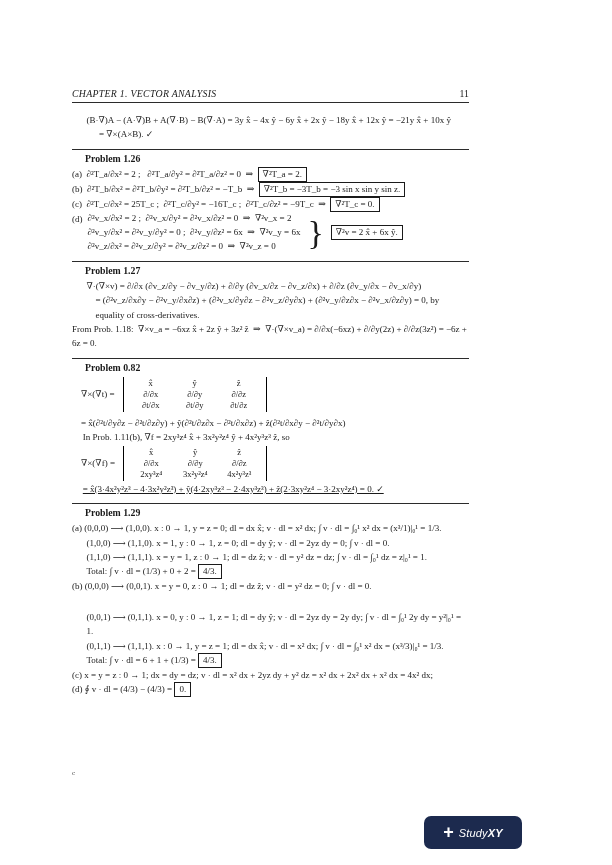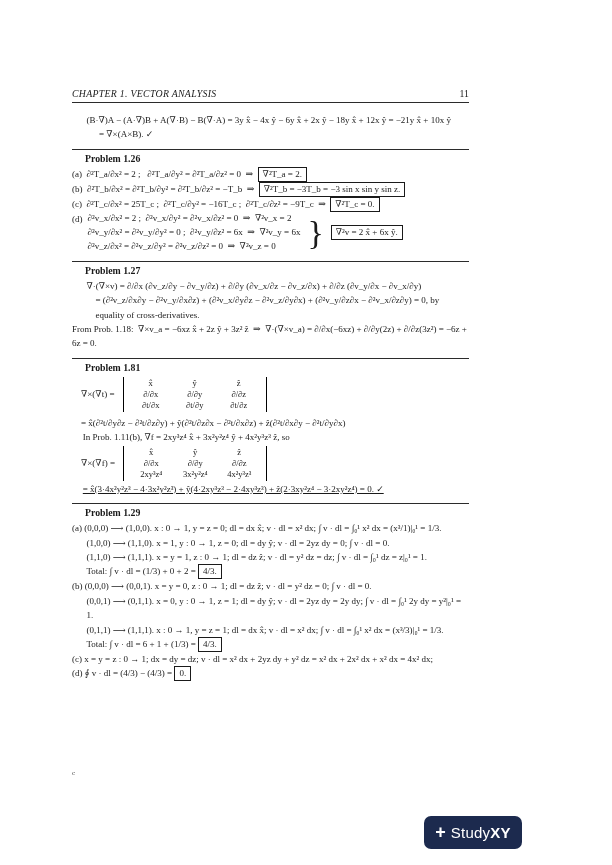--- a/index.html
+++ b/index.html
@@ -109,21 +109,21 @@
     justify-content: center;
     gap: 5px;
     font-family: "Liberation Sans", sans-serif;
   }
   .brand-plus {
     font-size: 18px;
     font-weight: bold;
     line-height: 1;
     transform: translateY(-1px);
   }
-  .brand-name { font-size: 15px; letter-spacing: 0.2px; }
+  .brand-name { font-size: 11px; letter-spacing: 0.2px; font-style: italic; }
   .brand-name b { font-weight: 700; }
 </style>
 </head>
 <body>
 
 <div class="page">
 
   <div class="header">
     <span class="chapter">CHAPTER 1. VECTOR ANALYSIS</span>
     <span class="pagenum">11</span>
@@ -142,34 +142,34 @@
         <div class="line"><span class="seg">(c)  ∂²T_c/∂x² = 25T_c ;  ∂²T_c/∂y² = −16T_c ;  ∂²T_c/∂z² = −9T_c  ⇒  </span><span class="boxed">∇²T_c = 0.</span></div>
         <div class="line brace-line"><span class="brace-label">(d)</span><span class="brace-col"><span class="brace-subline">∂²v_x/∂x² = 2 ;  ∂²v_x/∂y² = ∂²v_x/∂z² = 0  ⇒  ∇²v_x = 2</span><span class="brace-subline">∂²v_y/∂x² = ∂²v_y/∂y² = 0 ;  ∂²v_y/∂z² = 6x  ⇒  ∇²v_y = 6x</span><span class="brace-subline">∂²v_z/∂x² = ∂²v_z/∂y² = ∂²v_z/∂z² = 0  ⇒  ∇²v_z = 0</span></span><span class="brace-glyph">}</span><span class="boxed">∇²v = 2 x̂ + 6x ŷ.</span></div>
       </div>
       <div class="problem">
         <div class="problem-title">Problem 1.27</div>
         <div class="line" style="padding-left: 1.6em;"><span class="seg">∇·(∇×v) = ∂/∂x (∂v_z/∂y − ∂v_y/∂z) + ∂/∂y (∂v_x/∂z − ∂v_z/∂x) + ∂/∂z (∂v_y/∂x − ∂v_x/∂y)</span></div>
         <div class="line" style="padding-left: 2.6em;"><span class="seg">= (∂²v_z/∂x∂y − ∂²v_y/∂x∂z) + (∂²v_x/∂y∂z − ∂²v_z/∂y∂x) + (∂²v_y/∂z∂x − ∂²v_x/∂z∂y) = 0, by equality of cross-derivatives.</span></div>
         <div class="line"><span class="seg">From Prob. 1.18:  ∇×v_a = −6xz x̂ + 2z ŷ + 3z² ẑ  ⇒  ∇·(∇×v_a) = ∂/∂x(−6xz) + ∂/∂y(2z) + ∂/∂z(3z²) = −6z + 6z = 0.</span></div>
       </div>
       <div class="problem">
-        <div class="problem-title">Problem 1.81</div>
+        <div class="problem-title">Problem 0.82</div>
         <div class="line det-line" style="padding-left: 1em;"><span class="det-lead">∇×(∇t) = </span><span class="det"><span class="det-row"><span class="det-cell">x̂</span><span class="det-cell">ŷ</span><span class="det-cell">ẑ</span></span><span class="det-row"><span class="det-cell">∂/∂x</span><span class="det-cell">∂/∂y</span><span class="det-cell">∂/∂z</span></span><span class="det-row"><span class="det-cell">∂t/∂x</span><span class="det-cell">∂t/∂y</span><span class="det-cell">∂t/∂z</span></span></span><span class="det-tail">= x̂(∂²t/∂y∂z − ∂²t/∂z∂y) + ŷ(∂²t/∂z∂x − ∂²t/∂x∂z) + ẑ(∂²t/∂x∂y − ∂²t/∂y∂x)</span></div>
         <div class="line" style="padding-left: 1.2em;"><span class="seg">In Prob. 1.11(b), ∇f = 2xy³z⁴ x̂ + 3x²y²z⁴ ŷ + 4x²y³z³ ẑ, so</span></div>
         <div class="line det-line" style="padding-left: 1em;"><span class="det-lead">∇×(∇f) = </span><span class="det"><span class="det-row"><span class="det-cell">x̂</span><span class="det-cell">ŷ</span><span class="det-cell">ẑ</span></span><span class="det-row"><span class="det-cell">∂/∂x</span><span class="det-cell">∂/∂y</span><span class="det-cell">∂/∂z</span></span><span class="det-row"><span class="det-cell">2xy³z⁴</span><span class="det-cell">3x²y²z⁴</span><span class="det-cell">4x²y³z³</span></span></span></div>
         <div class="line" style="padding-left: 1.2em; text-decoration: underline;"><span class="seg">= x̂(3·4x²y²z³ − 4·3x²y²z³) + ŷ(4·2xy³z³ − 2·4xy³z³) + ẑ(2·3xy²z⁴ − 3·2xy²z⁴) = 0. ✓</span></div>
       </div>
       <div class="problem">
         <div class="problem-title">Problem 1.29</div>
         <div class="line"><span class="seg">(a) (0,0,0) ⟶ (1,0,0). x : 0 → 1, y = z = 0; dl = dx x̂; v · dl = x² dx; ∫ v · dl = ∫₀¹ x² dx = (x³/1)|₀¹ = 1/3.</span></div>
         <div class="line" style="padding-left: 1.6em;"><span class="seg">(1,0,0) ⟶ (1,1,0). x = 1, y : 0 → 1, z = 0; dl = dy ŷ; v · dl = 2yz dy = 0; ∫ v · dl = 0.</span></div>
         <div class="line" style="padding-left: 1.6em;"><span class="seg">(1,1,0) ⟶ (1,1,1). x = y = 1, z : 0 → 1; dl = dz ẑ; v · dl = y² dz = dz; ∫ v · dl = ∫₀¹ dz = z|₀¹ = 1.</span></div>
         <div class="line" style="padding-left: 1.6em;"><span class="seg">Total: ∫ v · dl = (1/3) + 0 + 2 = </span><span class="boxed">4/3.</span></div>
         <div class="line"><span class="seg">(b) (0,0,0) ⟶ (0,0,1). x = y = 0, z : 0 → 1; dl = dz ẑ; v · dl = y² dz = 0; ∫ v · dl = 0.</span></div>
-        <div class="line" style="padding-left: 1.6em;"><span class="seg">(0,0,1) ⟶ (0,1,1). x = 0, y : 0 → 1, z = 1; dl = dy ŷ; v · dl = 2yz dy = 2y dy; ∫ v · dl = ∫₀¹ 2y dy = y²|₀¹ = 1.</span></div>
+        <div class="line" style="padding-left: 1.6em; margin-top: 16px;"><span class="seg">(0,0,1) ⟶ (0,1,1). x = 0, y : 0 → 1, z = 1; dl = dy ŷ; v · dl = 2yz dy = 2y dy; ∫ v · dl = ∫₀¹ 2y dy = y²|₀¹ = 1.</span></div>
         <div class="line" style="padding-left: 1.6em;"><span class="seg">(0,1,1) ⟶ (1,1,1). x : 0 → 1, y = z = 1; dl = dx x̂; v · dl = x² dx; ∫ v · dl = ∫₀¹ x² dx = (x³/3)|₀¹ = 1/3.</span></div>
         <div class="line" style="padding-left: 1.6em;"><span class="seg">Total: ∫ v · dl = 6 + 1 + (1/3) = </span><span class="boxed">4/3.</span></div>
         <div class="line"><span class="seg">(c) x = y = z : 0 → 1; dx = dy = dz; v · dl = x² dx + 2yz dy + y² dz = x² dx + 2x² dx + x² dx = 4x² dx;</span></div>
         <div class="line"><span class="seg">(d) ∮ v · dl = (4/3) − (4/3) = </span><span class="boxed">0.</span></div>
       </div>
     </div>
 
   <div class="footer-note">c</div>
 
   <div class="brand" style="background: rgb(28, 42, 78); color: rgb(255, 255, 255);">

